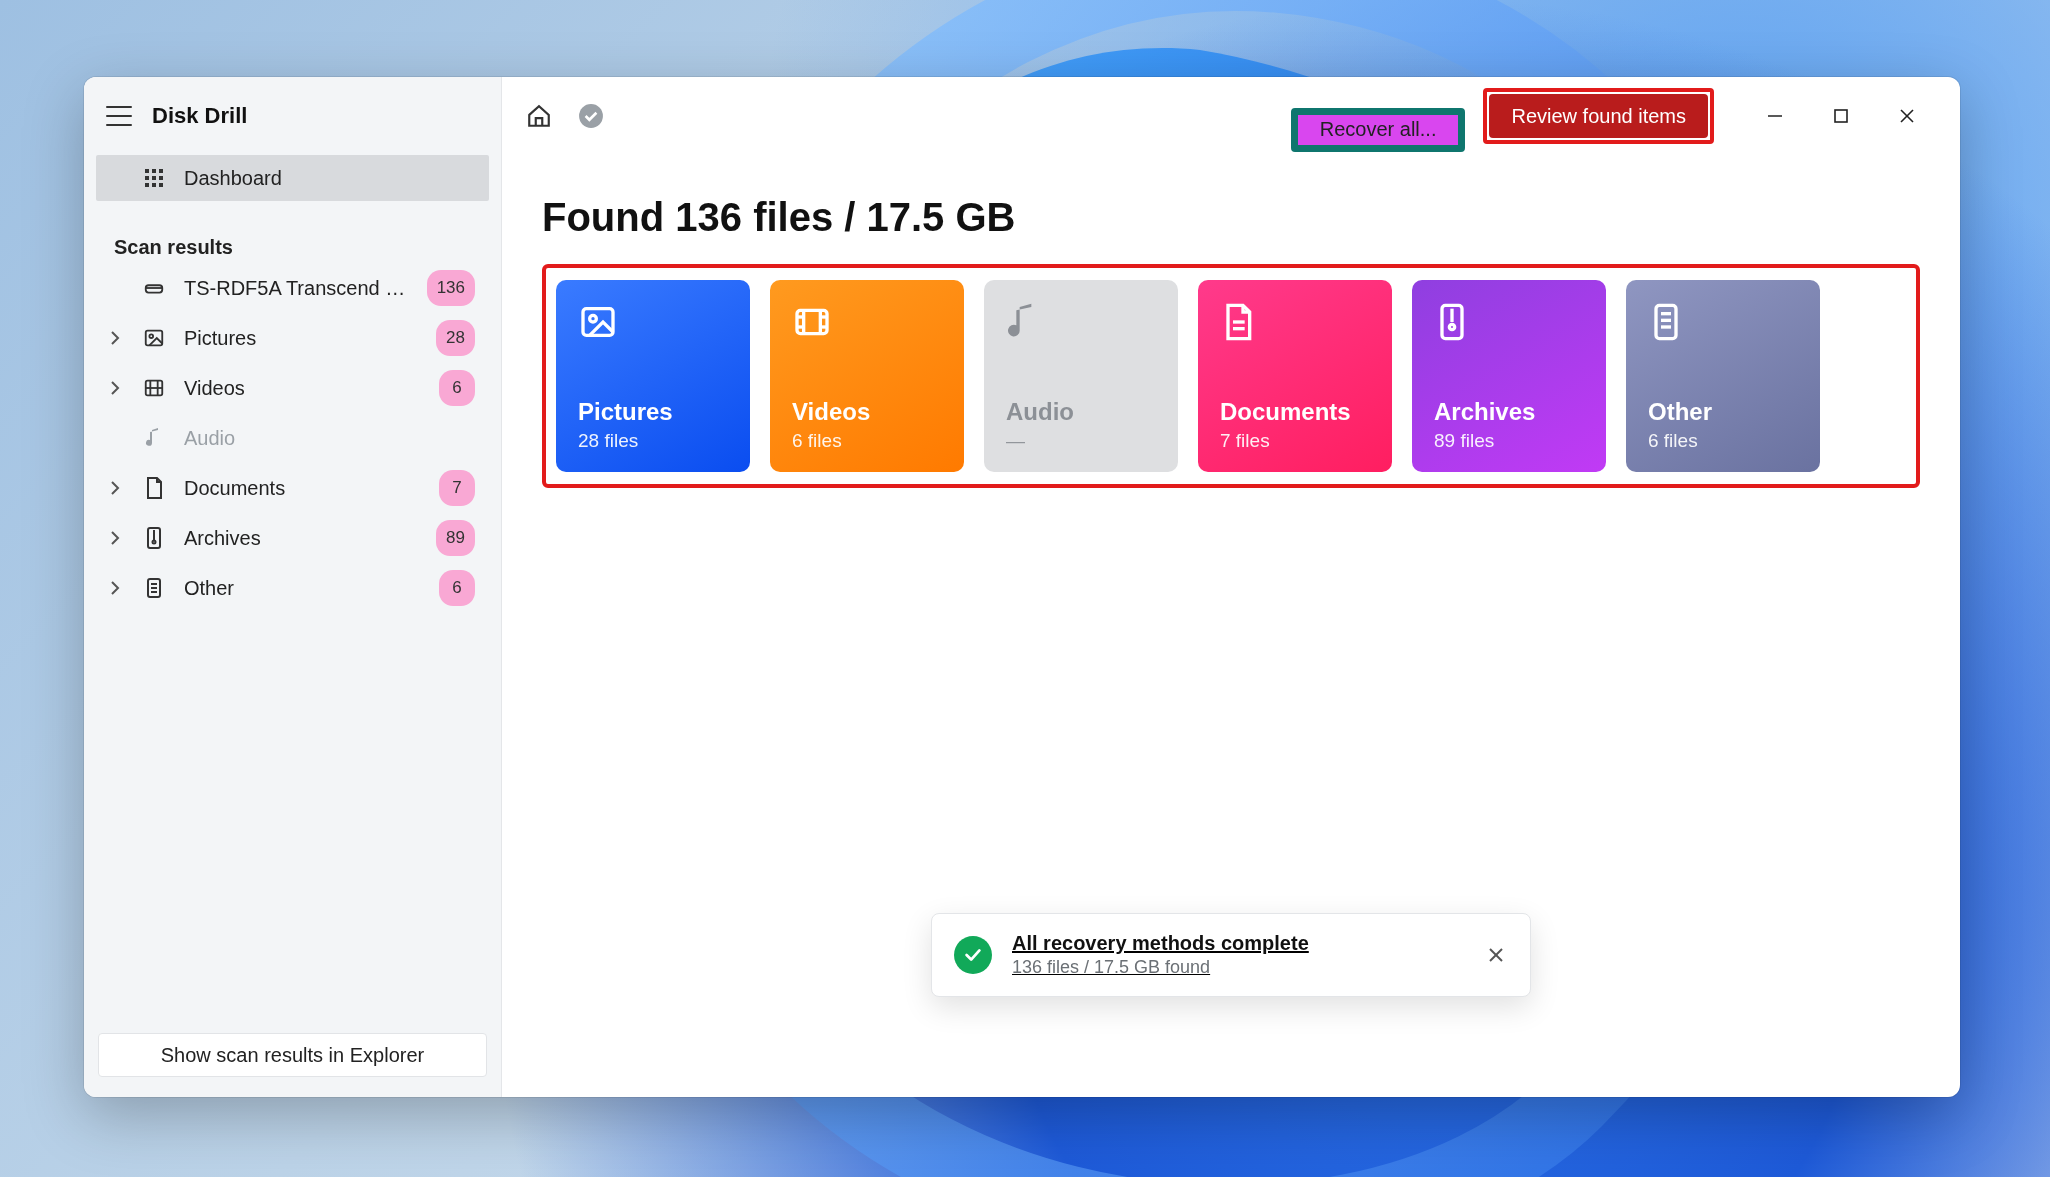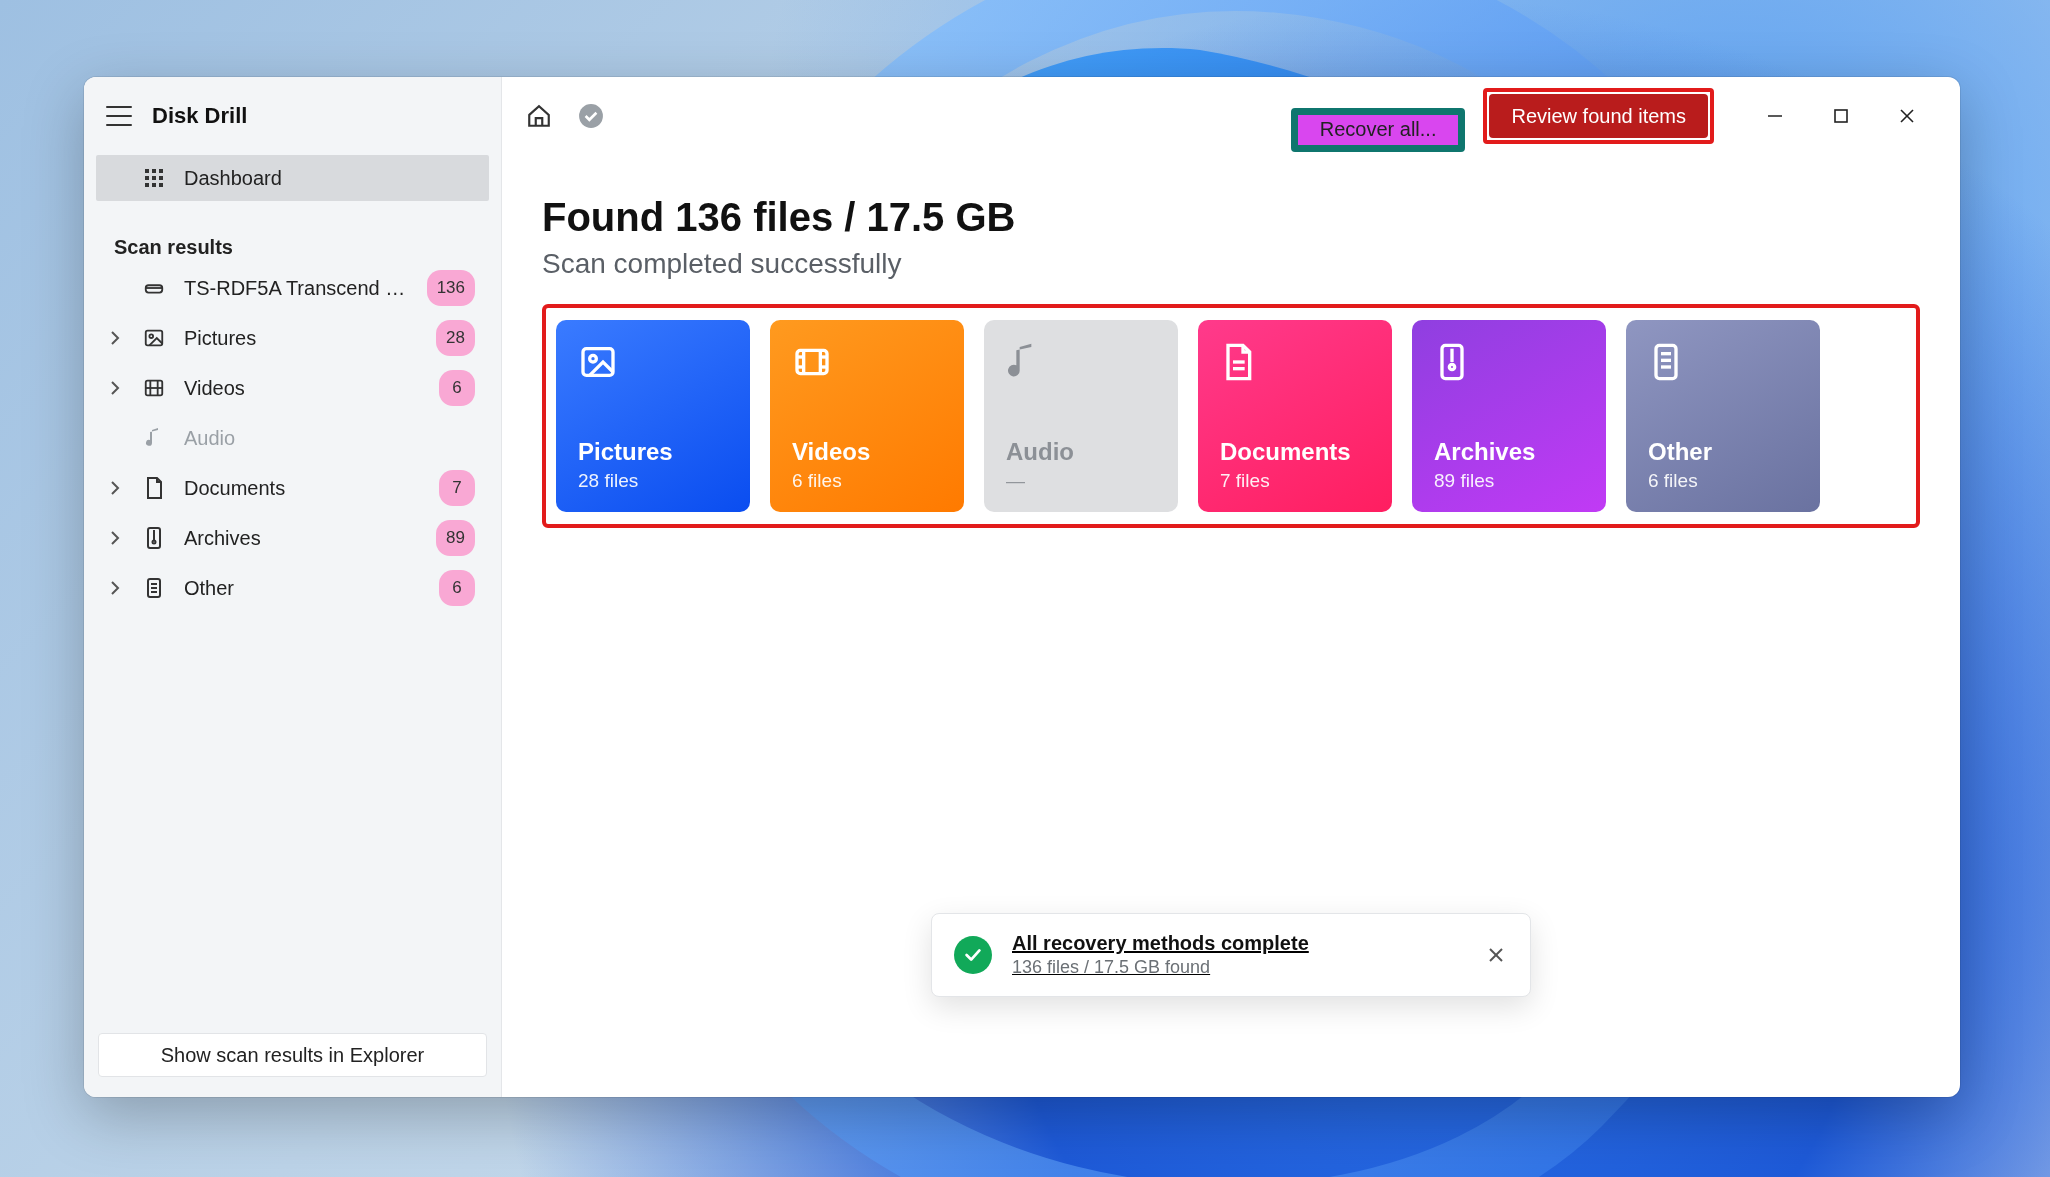--- a/index.html
+++ b/index.html
@@ -319,21 +319,20 @@
             <svg width="18" height="18" viewBox="0 0 18 18">
               <line x1="3" y1="3" x2="15" y2="15" stroke="#222" stroke-width="1.6"></line>
               <line x1="15" y1="3" x2="3" y2="15" stroke="#222" stroke-width="1.6"></line>
             </svg>
           </div>
       </div>
     </div>
 
     <div class="content">
       <div class="headline">Found 136 files / 17.5 GB</div>
-      <div class="subline">Scan completed successfully</div>
 
       <div class="cards-highlight">
         <div class="cards">
 
           <div class="card pictures">
             <div class="card-icon">
               <svg width="40" height="40" viewBox="0 0 24 24" fill="none" stroke="#fff" stroke-width="2">
                   <rect x="3" y="4" width="18" height="16" rx="2"></rect>
                   <circle cx="9" cy="10" r="2"></circle>
                   <path d="M21 18 L15 12 L7 20"></path>

